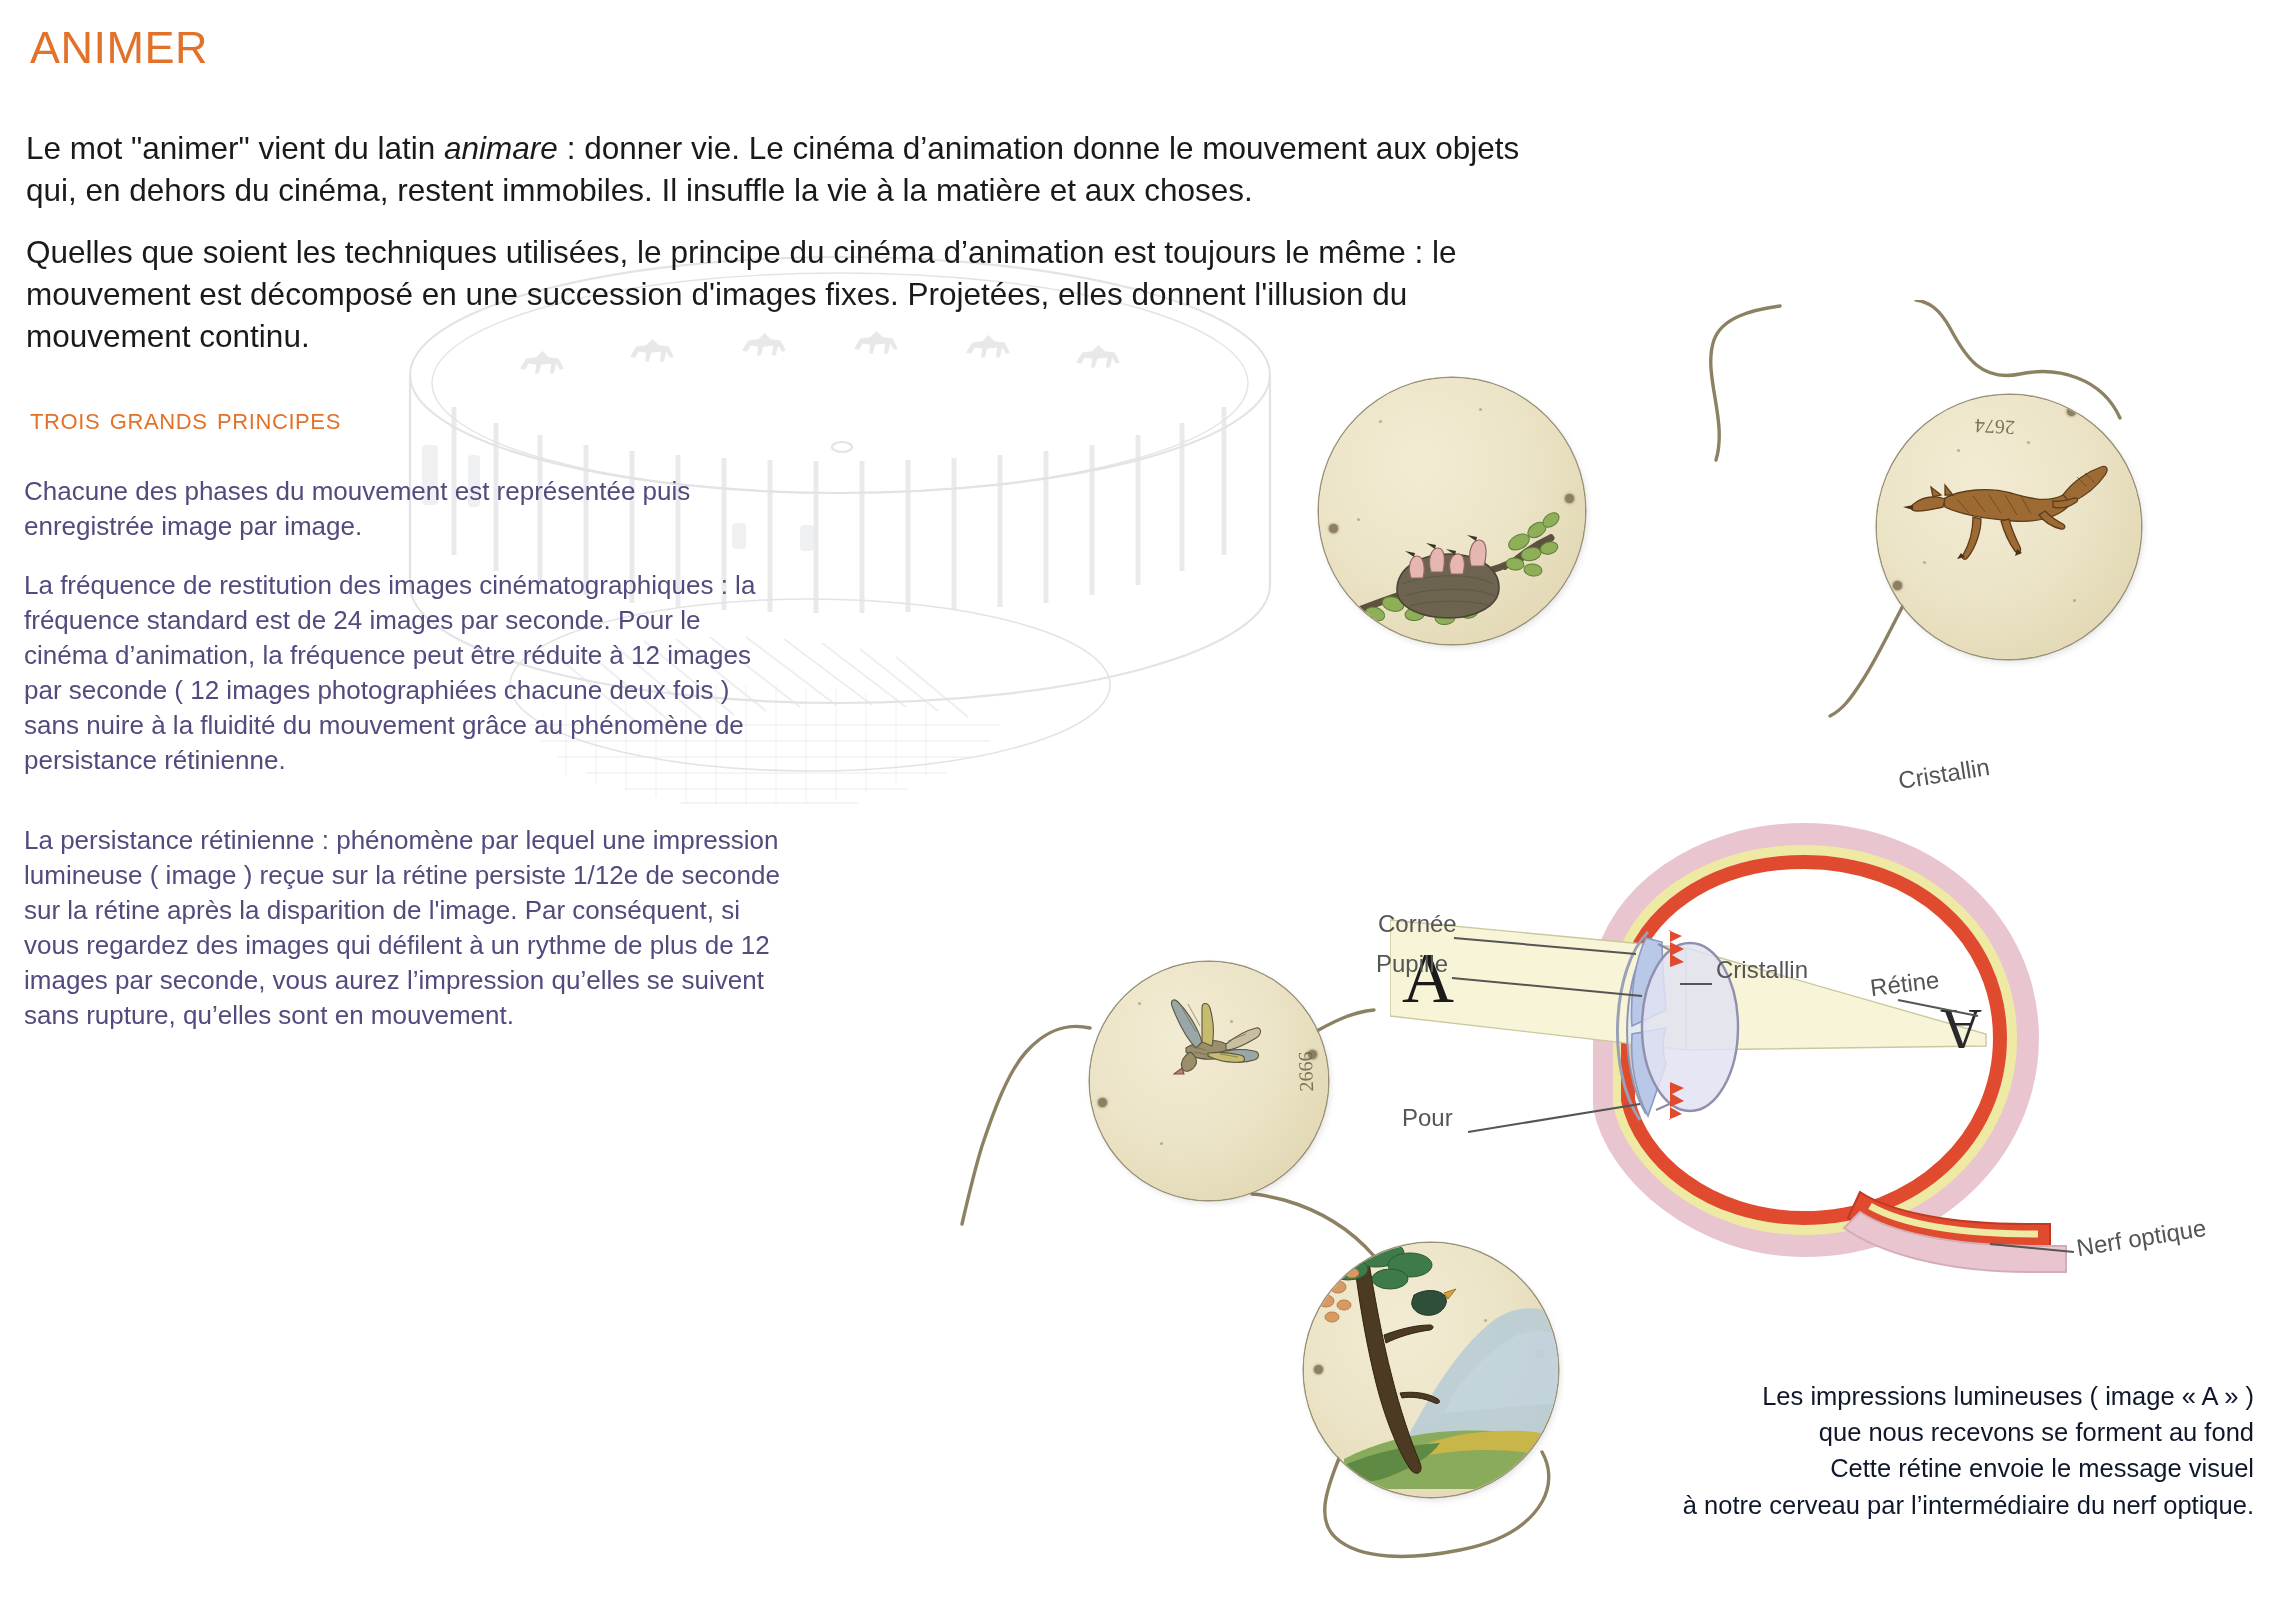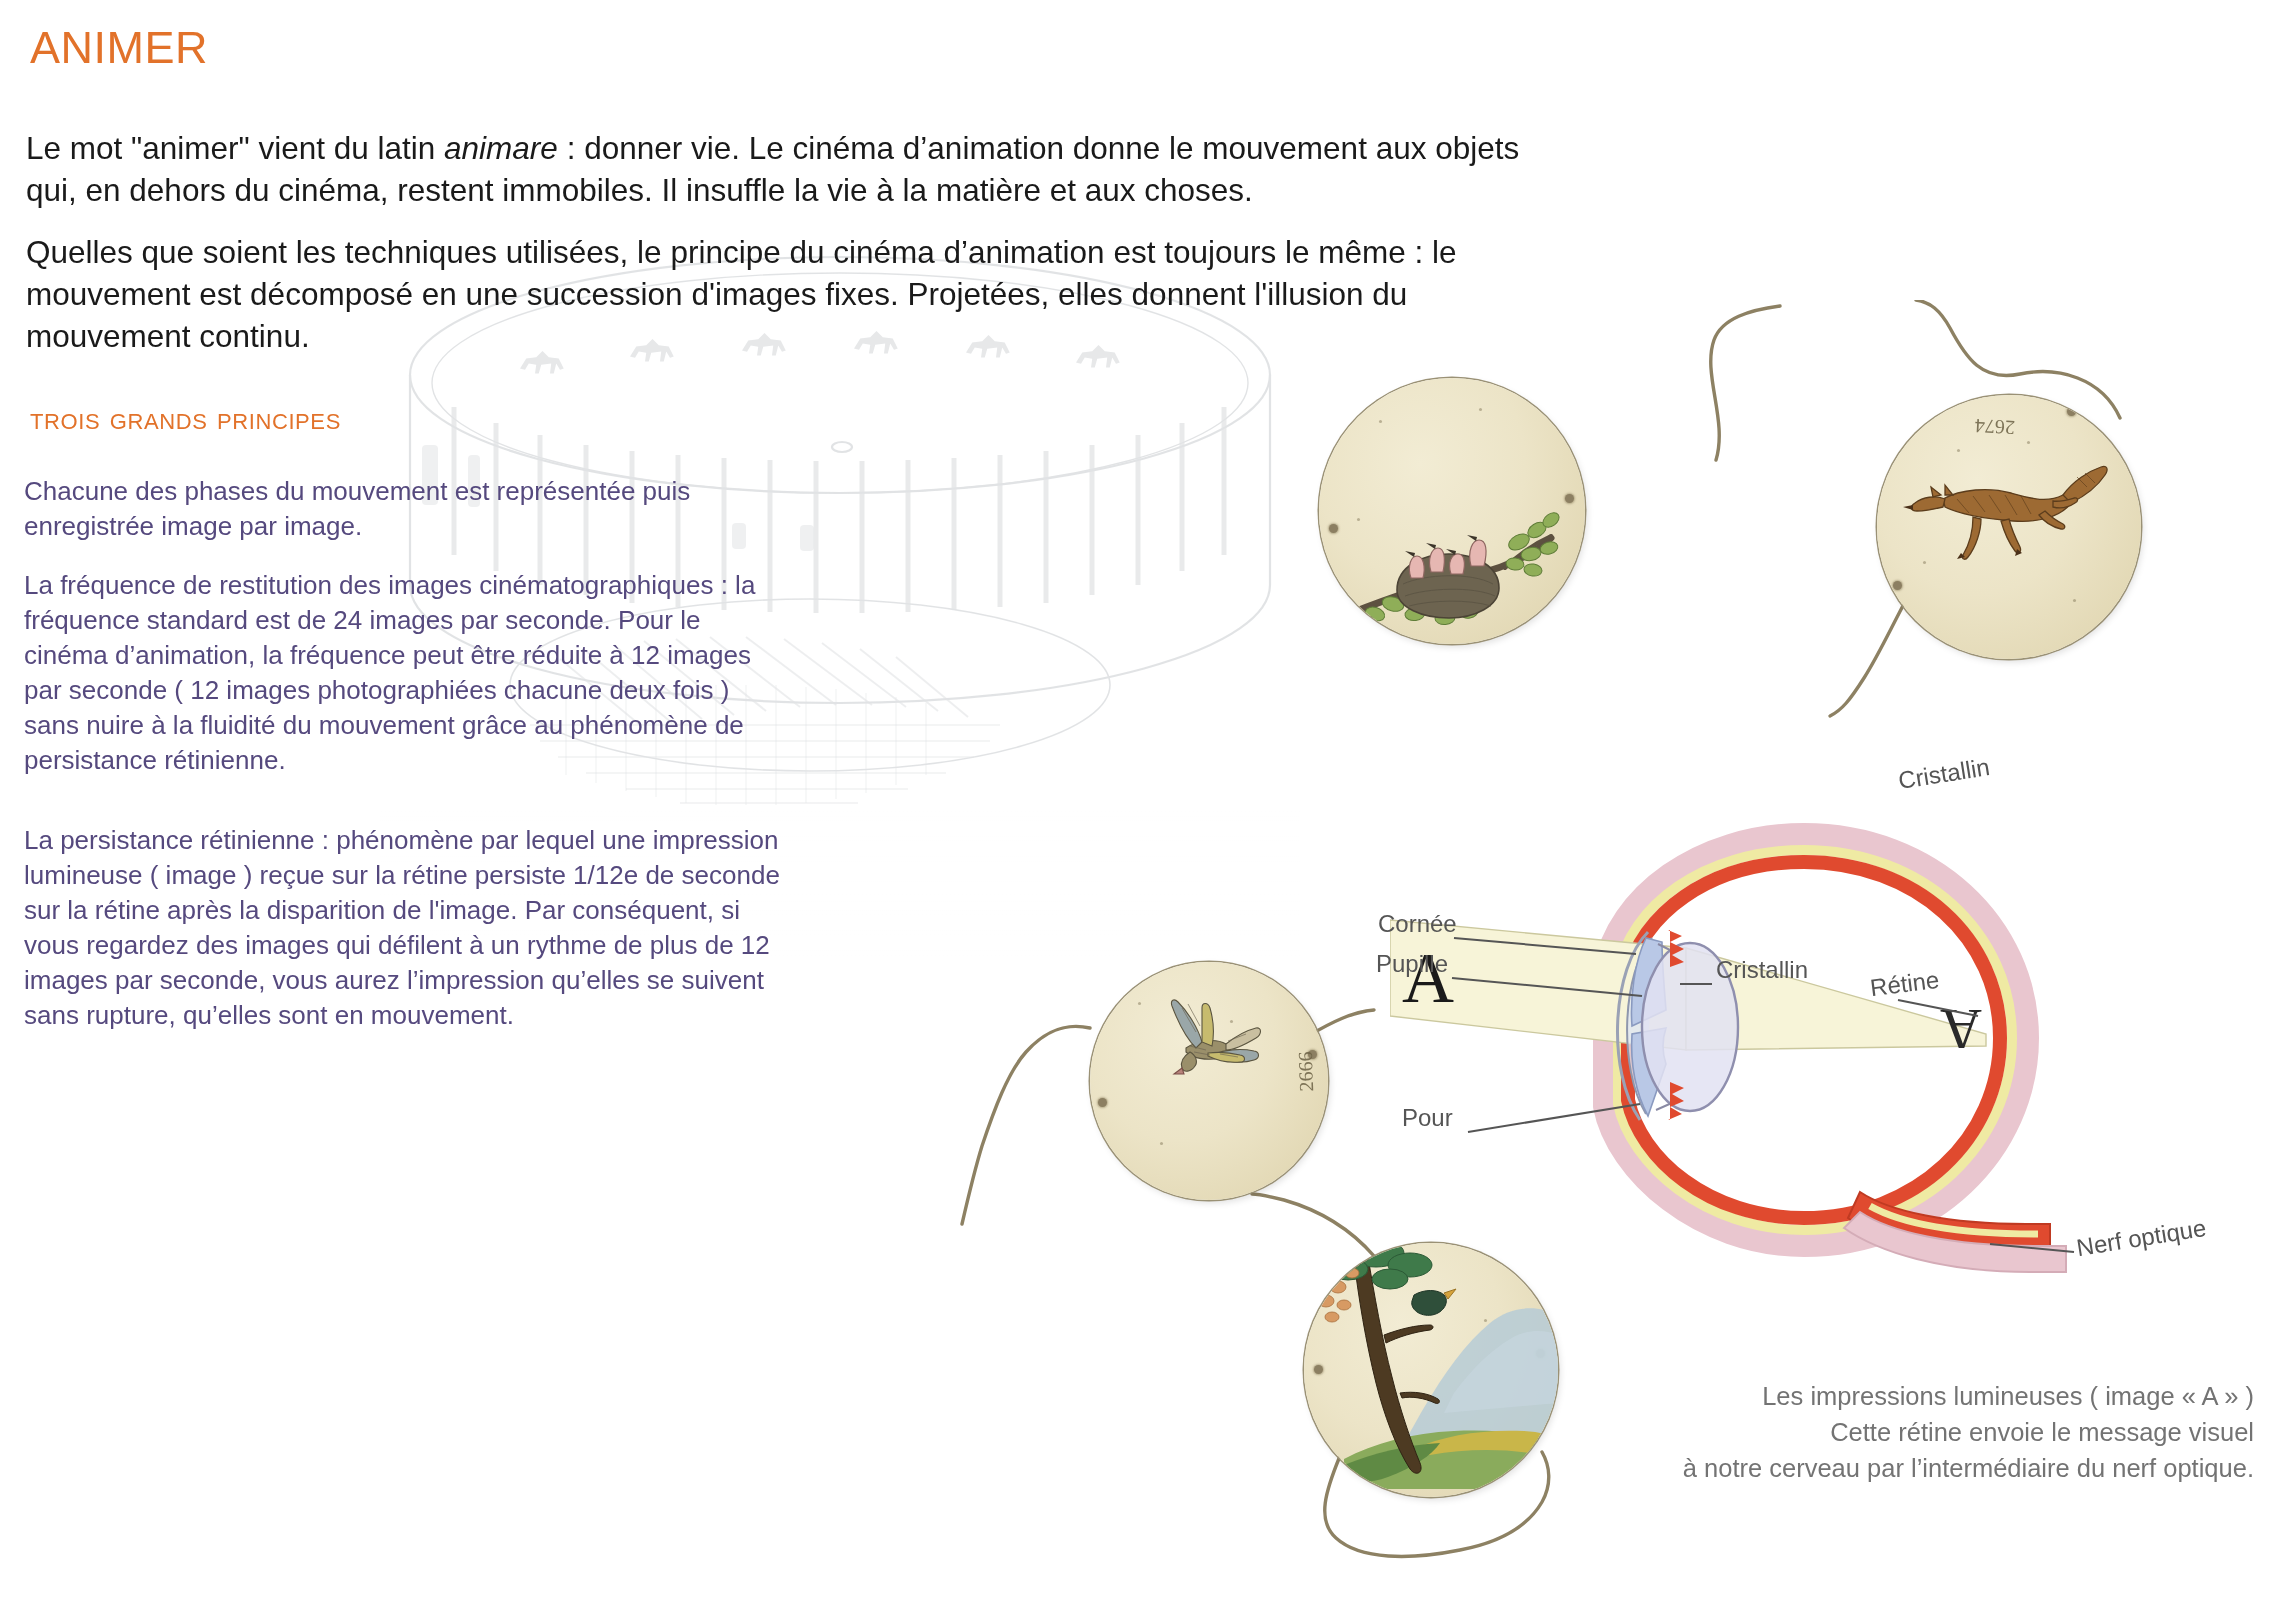--- a/index.html
+++ b/index.html
@@ -84,21 +84,21 @@
 
   
   .caption-right {
     position: absolute;
     right: 22px;
     top: 1378px;
     width: 760px;
     text-align: right;
     font-size: 25.5px;
     line-height: 1.42;
-    color: #737373;
+    color: #0f172a;
   }
 
   
   .disc {
     position: absolute;
     border-radius: 50%;
     background:
       radial-gradient(ellipse at 38% 32%, #f2ecd4 0%, #ece4c7 45%, #e3d9b6 78%, #d9ceaa 100%);
     box-shadow: 0 0 0 1.5px #9a9175, 2px 3px 7px rgba(0,0,0,0.13);
     overflow: hidden;
@@ -541,15 +541,16 @@
       <line x1="322" y1="164" x2="290" y2="164"></line>
       <line x1="506" y1="-16" x2="470" y2="-2"></line>
       <line x1="508" y1="180" x2="588" y2="196"></line>
       <line x1="684" y1="432" x2="600" y2="424"></line>
     </g>
   </svg>
 </div>
 
 <div class="caption-right">
   <div>Les impressions lumineuses ( image « A » )</div>
+  <div>que nous recevons se forment au fond</div>
   <div>Cette rétine envoie le message visuel</div>
   <div>à notre cerveau par l’intermédiaire du nerf optique.</div>
 </div>
 
 </body></html>

